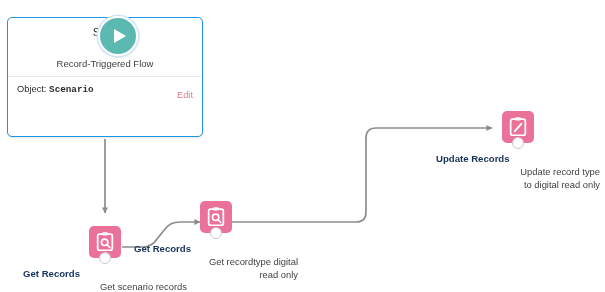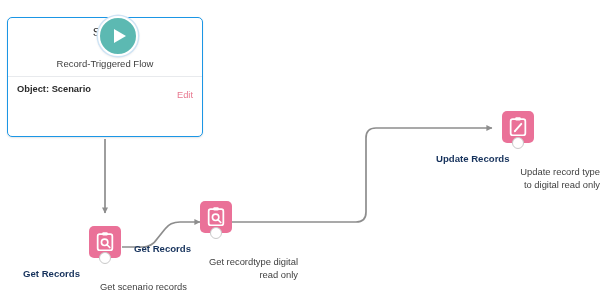--- a/index.html
+++ b/index.html
@@ -70,22 +70,22 @@
   #start-card .card-body {
     padding: 6px 9px 0 9px;
     position: relative;
   }
   .detail-row {
     font-size: 9.3px;
     line-height: 13.6px;
     color: #2b2b2b;
     white-space: nowrap;
   }
-  .detail-label { font-weight: 700; }
-  .detail-value { font-weight: bold; }
+  .detail-label { font-weight: 400; }
+  .detail-value { font-weight: bold; font-family: Liberation Mono, monospace; }
   .edit-link {
     position: absolute;
     right: 9px;
     top: 12px;
     font-size: 9.3px;
     line-height: 13.6px;
     color: #e8788f;
     cursor: pointer;
   }
 

